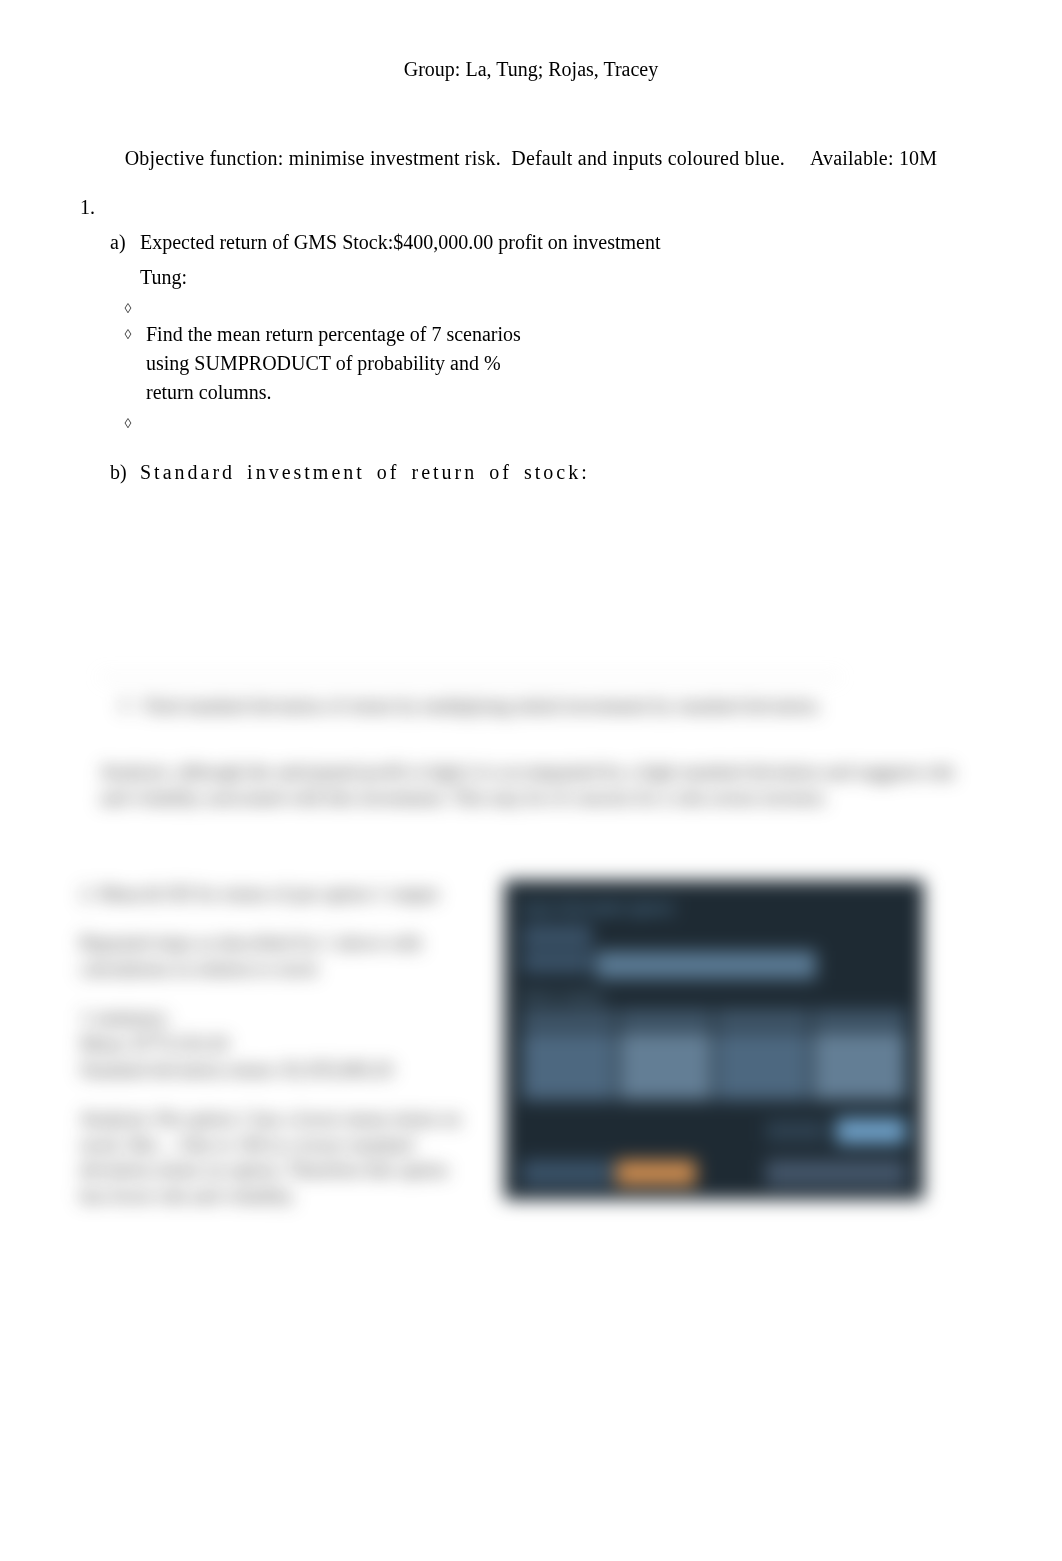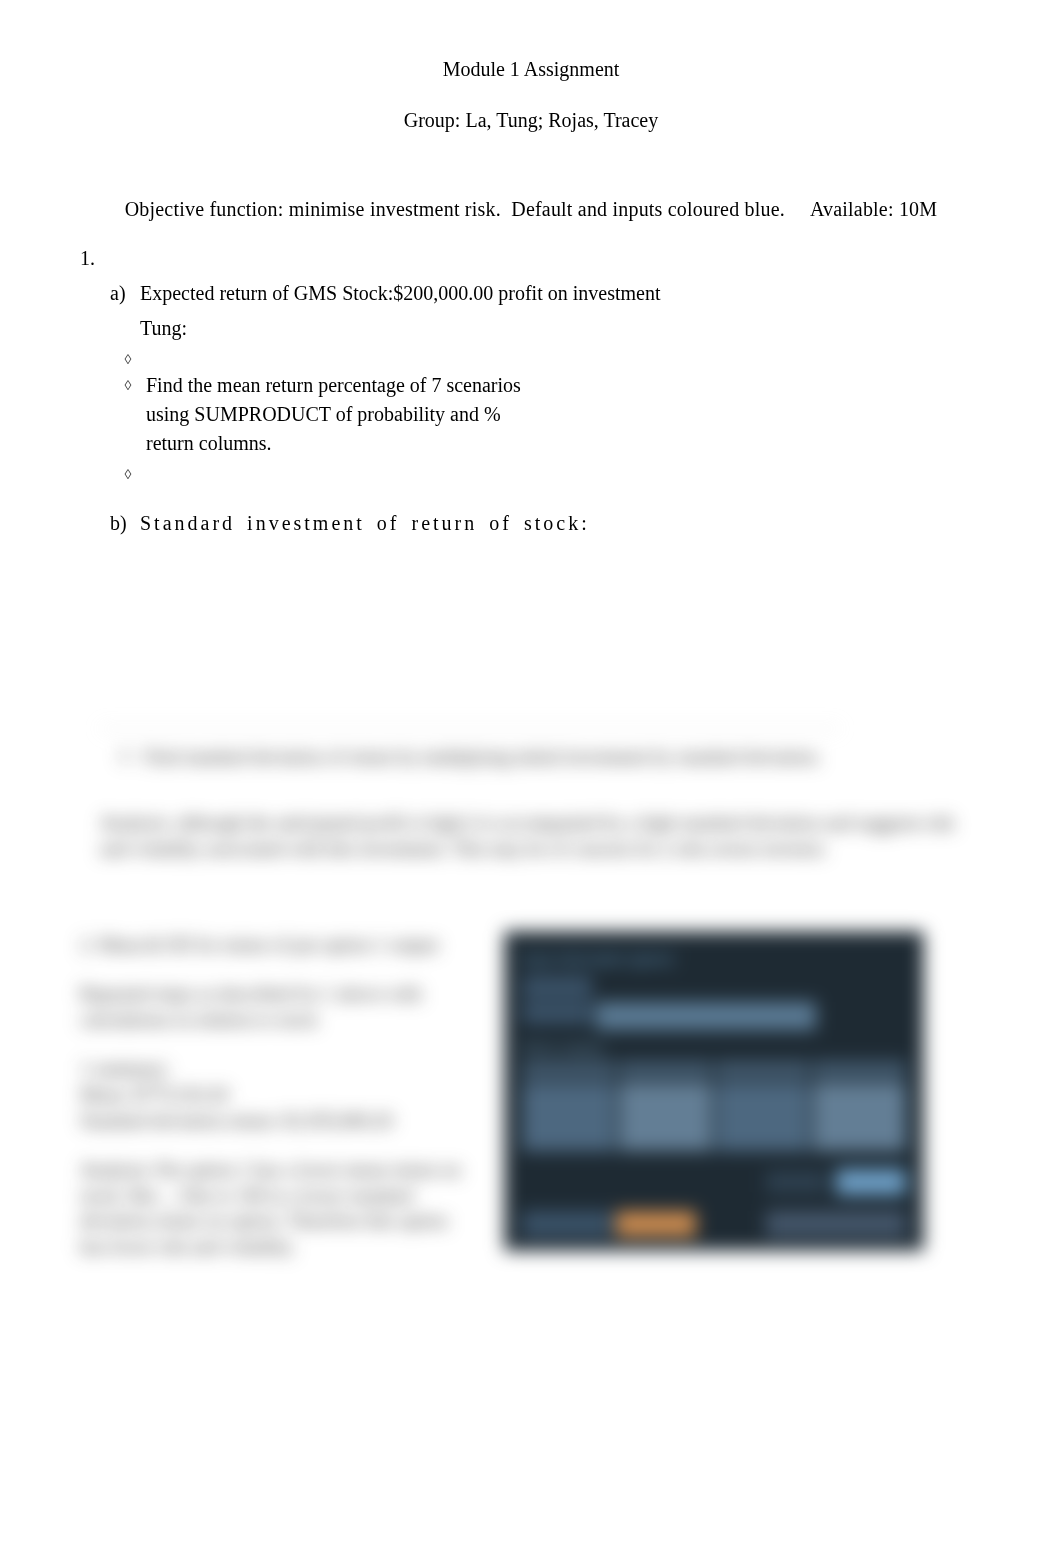--- a/index.html
+++ b/index.html
@@ -242,32 +242,31 @@
       width: 140px;
       height: 26px;
       background: #44566a;
     }
   </style>
 </head>
 <body>
 
 <div class="page">
 
-  <div class="center title">Module 1 Assignment</div>
 
   <div class="center subtitle-block">
     <div>Group: La, Tung; Rojas, Tracey</div>
   </div>
 
   <div class="objective">Objective function: minimise investment risk.  Default and inputs coloured blue.     Available: 10M</div>
 
   <div class="list-1">1.</div>
 
   <div class="item-a">
-    <span class="item-a-label">a)</span><span class="item-a-body">Expected return of GMS Stock:$200,000.00 profit on investment</span>
+    <span class="item-a-label">a)</span><span class="item-a-body">Expected return of GMS Stock:$400,000.00 profit on investment</span>
   </div>
 
   <div class="steps-label">Tung:</div>
 
   <div class="bullet-row">
     <div class="bullet-glyph">◊</div>
   </div>
 
   <div class="bullet-row">
     <div class="bullet-glyph">◊</div>

